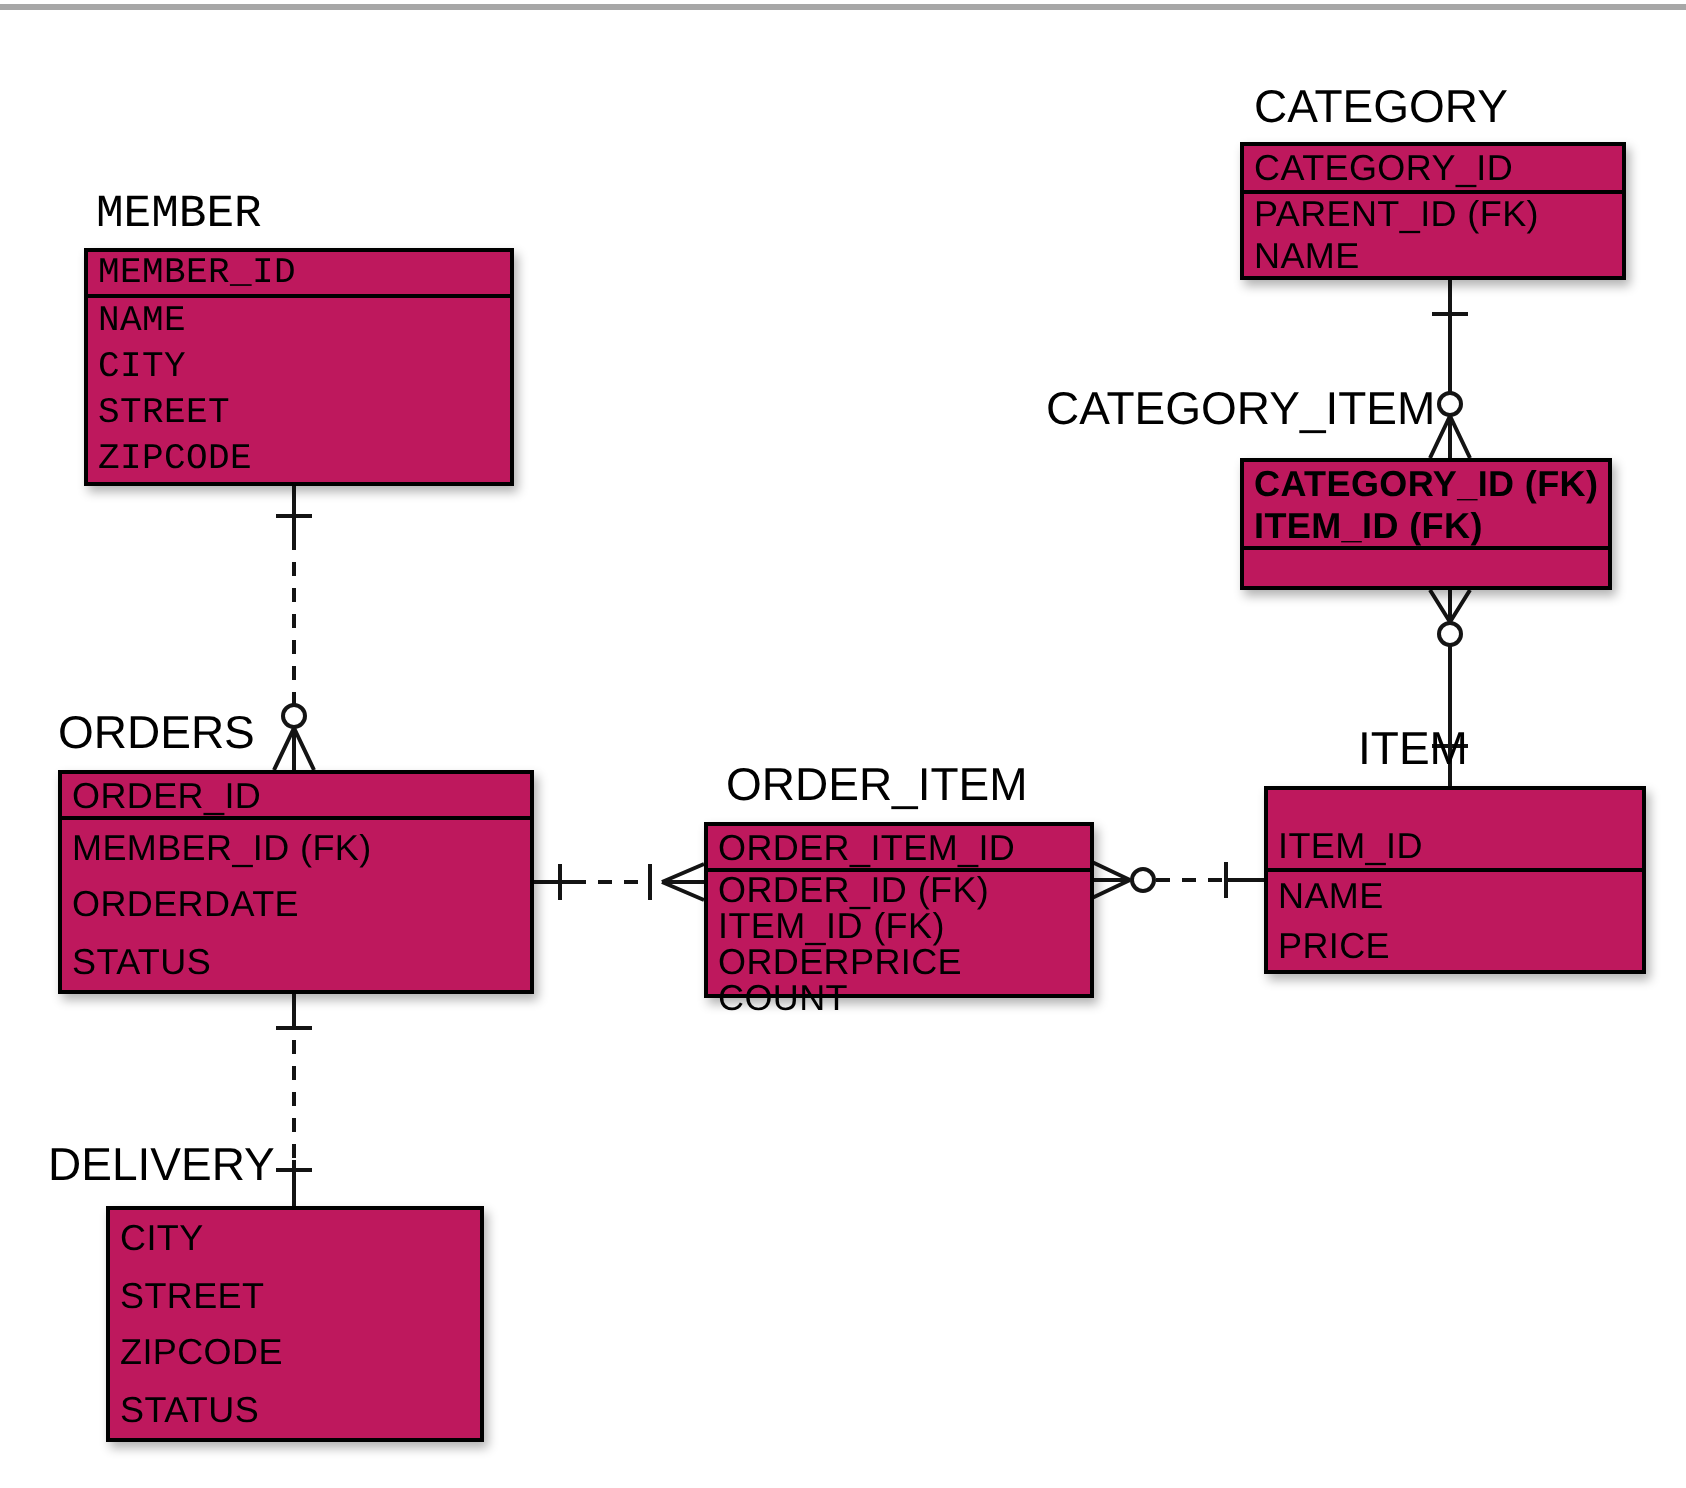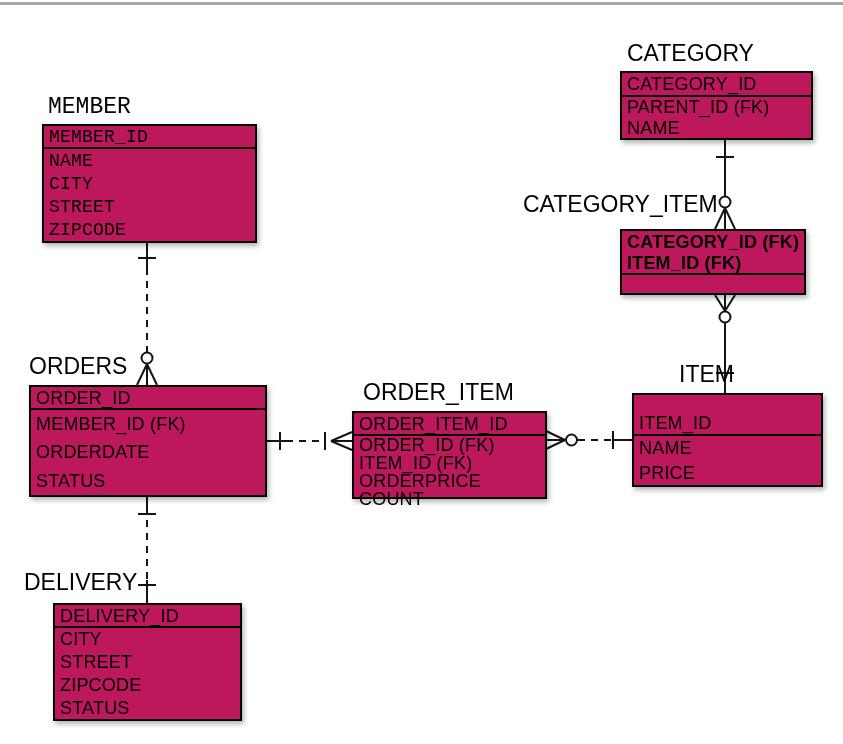--- a/index.html
+++ b/index.html
@@ -124,23 +124,20 @@
         <div class="row">MEMBER_ID (FK)</div>
         <div class="row">ORDERDATE</div>
         <div class="row">STATUS</div>
       </div>
     </div>
   </div>
 
   <div class="entity" id="e-delivery">
     <div class="entity-title">DELIVERY</div>
     <div class="entity-box">
-      <div class="pk-section">
-        <div class="row">DELIVERY_ID</div>
-      </div>
       <div class="attr-section">
         <div class="row">CITY</div>
         <div class="row">STREET</div>
         <div class="row">ZIPCODE</div>
         <div class="row">STATUS</div>
       </div>
     </div>
   </div>
 
   <div class="entity" id="e-order-item">

